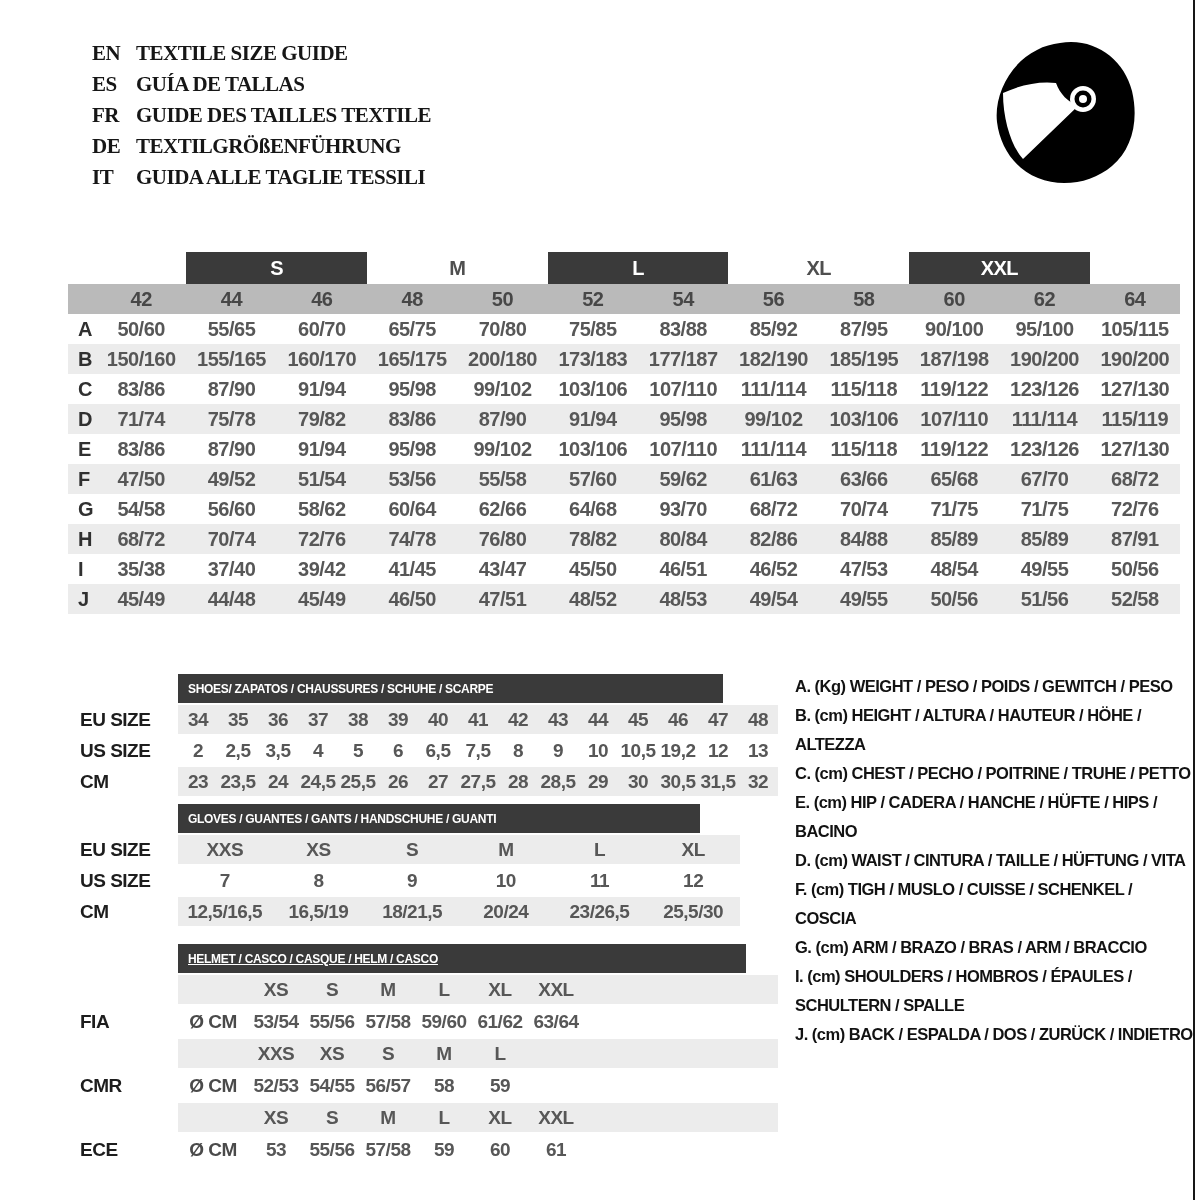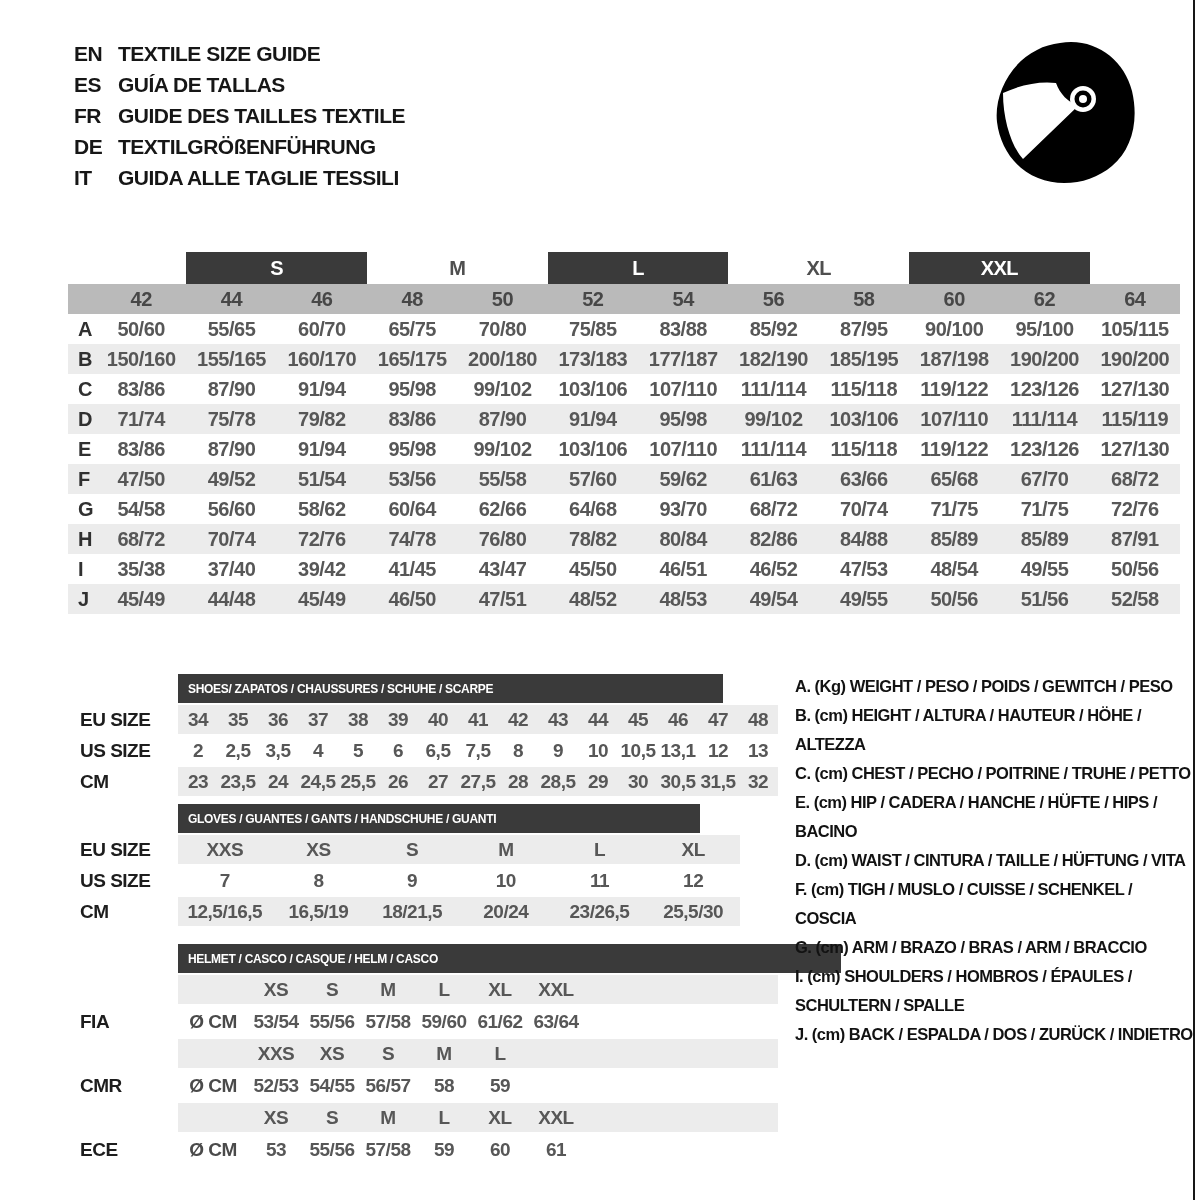--- a/index.html
+++ b/index.html
@@ -1,20 +1,20 @@
 <!DOCTYPE html>
 <html><head>
 <meta charset="utf-8">
 <style>
   html,body{margin:0;padding:0;background:#fff;}
   .page{position:relative;width:1200px;height:1200px;background:#fff;overflow:hidden;
         font-family:"Liberation Sans",sans-serif;font-weight:bold;}
 
   
-  #langs{position:absolute;left:74px;top:38px;}
+  #langs{position:absolute;left:92px;top:38px;font-family:Liberation Serif, serif;}
   .lang-row{display:flex;height:31px;align-items:center;}
   .lang-code{width:44px;font-size:21px;color:#161616;letter-spacing:-0.5px;}
   .lang-title{font-size:21px;color:#161616;letter-spacing:-0.5px;white-space:nowrap;}
 
   
   #helmet-pict{position:absolute;left:982px;top:34px;}
 
   
   #size-table{position:absolute;left:68px;top:252px;width:1112px;}
   .st-grid{display:grid;grid-template-columns:28px repeat(12,1fr);}
@@ -30,21 +30,21 @@
 
   
   .section{position:absolute;left:80px;}
   #shoes{top:674px;}
   #gloves{top:804px;}
   #helmet{top:944px;}
   .sec-header{box-sizing:border-box;height:29px;background:#3a3a3a;color:#fff;display:flex;align-items:center;
               padding-left:10px;font-size:12px;letter-spacing:-0.3px;margin-left:98px;margin-bottom:2px;white-space:nowrap;}
   #shoes .sec-header{width:545px;}
   #gloves .sec-header{width:522px;}
-  #helmet .sec-header{width:663px;}
+  #helmet .sec-header{width:568px;text-decoration:underline;}
   .band-row{position:relative;height:29px;margin-bottom:2px;}
   #helmet .band-row{margin-bottom:3px;}
   .band-label{position:absolute;left:0;top:0;height:29px;display:flex;align-items:center;
               font-size:19px;color:#1d1d1d;letter-spacing:-0.5px;white-space:nowrap;}
   .band-data{margin-left:98px;height:29px;display:grid;}
   .band-data.striped{background:#ececec;}
   .g15{width:600px;grid-template-columns:repeat(15,1fr);}
   .g6{width:562px;grid-template-columns:repeat(6,1fr);}
   .gh{width:600px;grid-template-columns:70px repeat(6,56px) 1fr;}
   .band-cell{display:flex;align-items:center;justify-content:center;font-size:19px;color:#575757;
@@ -304,21 +304,21 @@
             <div class="band-cell">3,5</div>
             <div class="band-cell">4</div>
             <div class="band-cell">5</div>
             <div class="band-cell">6</div>
             <div class="band-cell">6,5</div>
             <div class="band-cell">7,5</div>
             <div class="band-cell">8</div>
             <div class="band-cell">9</div>
             <div class="band-cell">10</div>
             <div class="band-cell">10,5</div>
-            <div class="band-cell">13,1</div>
+            <div class="band-cell">19,2</div>
             <div class="band-cell">12</div>
             <div class="band-cell">13</div>
           </div>
         </div>
         <div class="band-row">
           <div class="band-label">CM</div>
           <div class="band-data g15 striped">
             <div class="band-cell">23</div>
             <div class="band-cell">23,5</div>
             <div class="band-cell">24</div>

